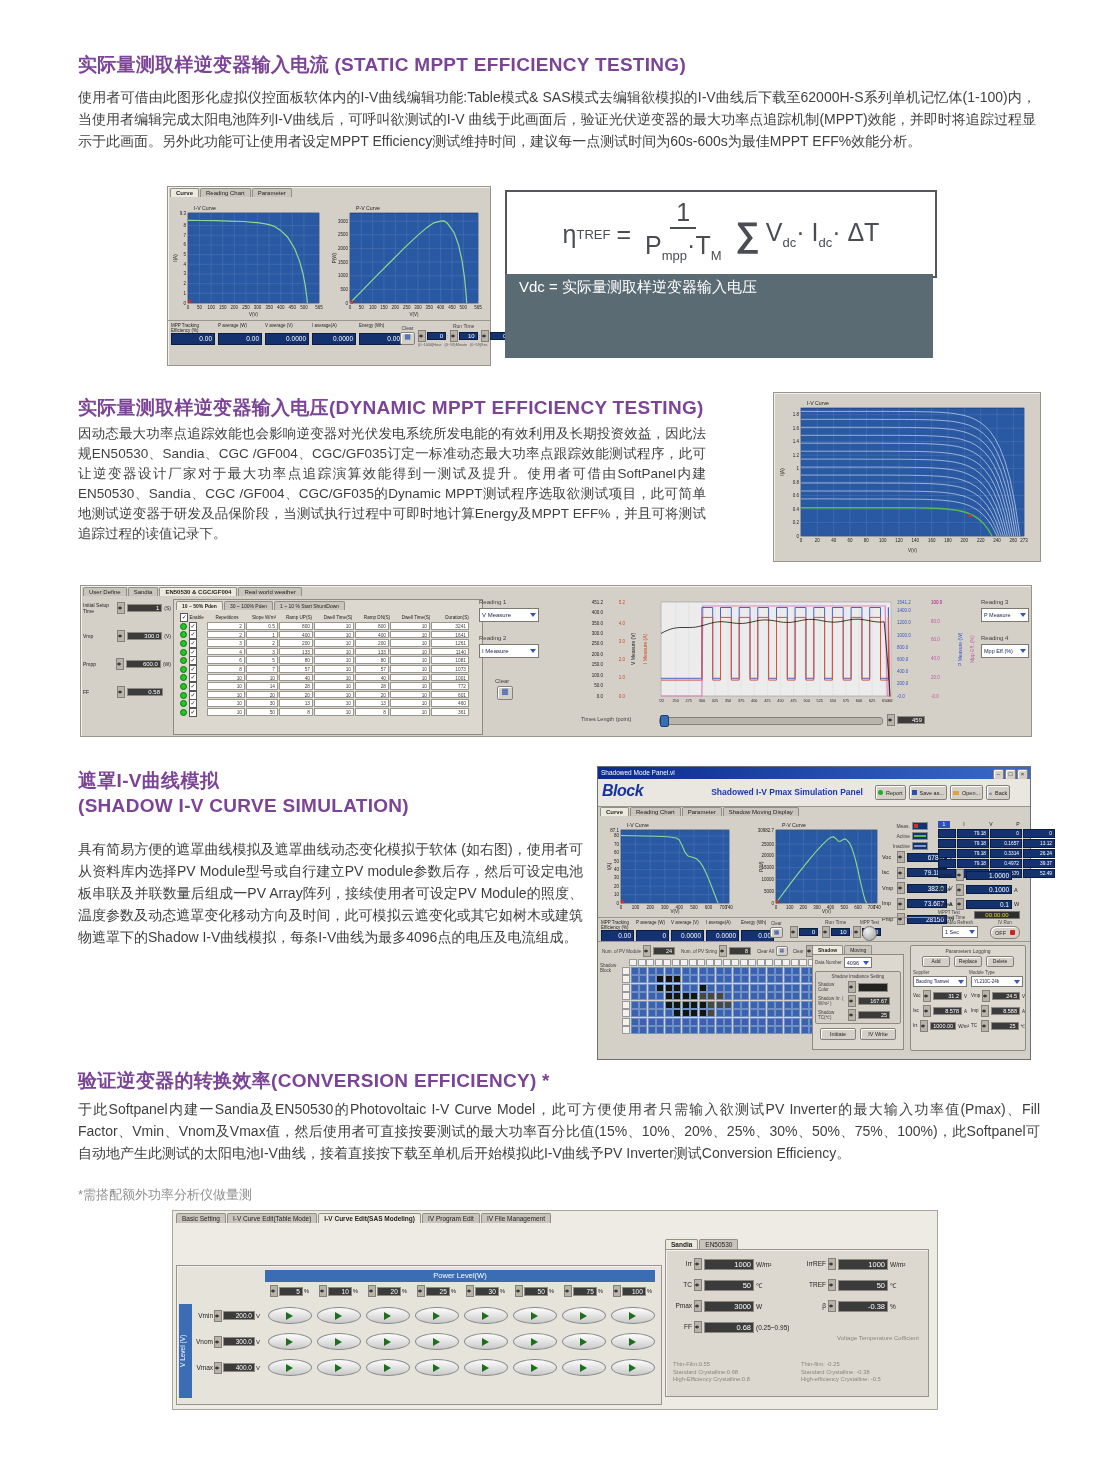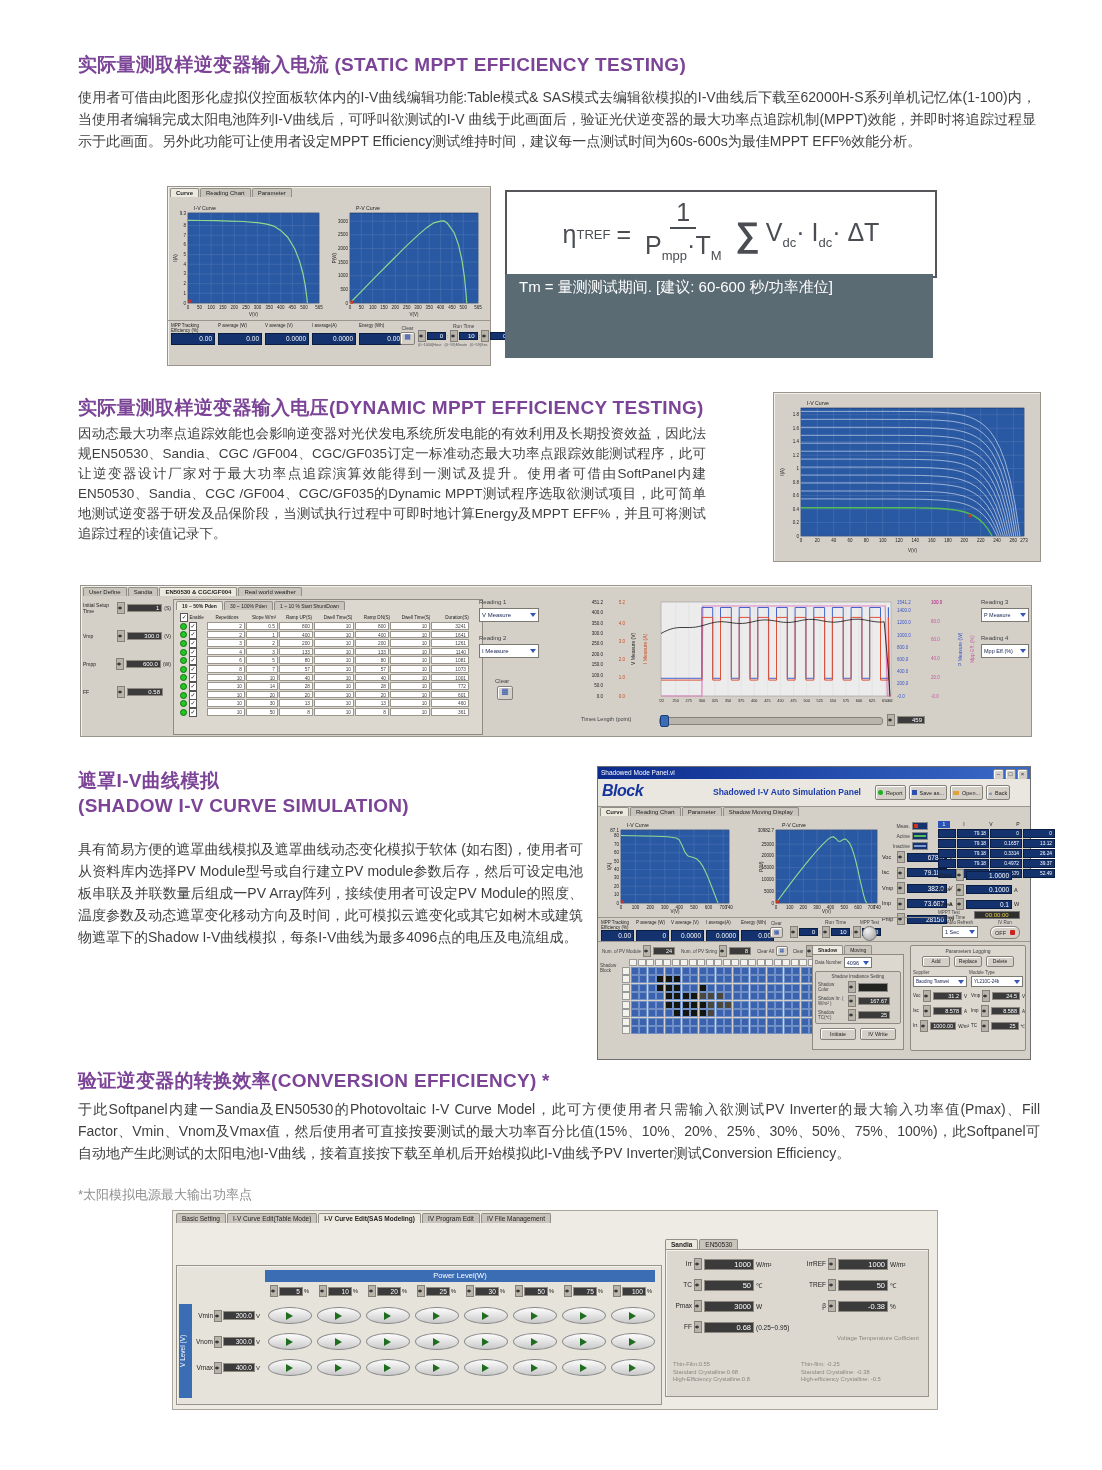--- a/index.html
+++ b/index.html
@@ -211,21 +211,21 @@
     <span style="margin:0 6px">=</span>
     <span class="frac">
         <span class="num">1</span>
       <span class="den"><span>P</span><sub>mpp</sub><span>·</span><span>T</span><sub>M</sub></span>
       </span>
     <span class="sigma">∑</span>
     <span><span>V</span><sub>dc</sub><span>·</span> <span>I</span><sub>dc</sub><span>·</span> <span>ΔT</span></span>
   </div>
 </div>
 <div class="abs" style="left:505px;top:274px;width:428px;height:84px;background:#5b6b74;color:#fff;font-size:15px;line-height:20px;padding:3px 0 0 14px;box-sizing:border-box">
-  <div>Tm   = 量测测试期间. [建议: 60-600 秒/功率准位]</div>
+  <div>Vdc = 实际量测取样逆变器输入电压</div>
 </div>
 
 <div class="abs hd" style="left:78px;top:395px">实际量测取样逆变器输入电压(DYNAMIC MPPT EFFICIENCY TESTING)</div>
 <div class="abs para" style="left:78px;top:424px;width:628px;font-size:13.5px;line-height:20px">因动态最大功率点追踪效能也会影响逆变器对光伏发电系统所发电能的有效利用及长期投资效益，因此法规EN50530、Sandia、CGC /GF004、CGC/GF035订定一标准动态最大功率点跟踪效能测试程序，此可让逆变器设计厂家对于最大功率点追踪演算效能得到一测试及提升。使用者可借由SoftPanel内建EN50530、Sandia、CGC /GF004、CGC/GF035的Dynamic MPPT测试程序选取欲测试项目，此可简单地测试逆变器于研发及品保阶段，当测试执行过程中可即时地计算Energy及MPPT EFF%，并且可将测试追踪过程的读值记录下。</div>
 
 <div class="abs lv" style="left:773px;top:392px;width:266px;height:168px">
   <div class="abs" style="left:5px;top:3px;width:254px;height:158px"><svg width="254" height="158" xmlns="http://www.w3.org/2000/svg" style="font-family:'Liberation Sans',sans-serif">
         <rect x="22" y="12" width="223" height="128" fill="#2a59a4" stroke="#16305e" stroke-width="0.6"></rect>
         <line x1="22" y1="12" x2="22" y2="140" stroke="#5d7fb7" stroke-width="0.4"></line>
         <line x1="38.336996336996336" y1="12" x2="38.336996336996336" y2="140" stroke="#5d7fb7" stroke-width="0.4"></line>
@@ -612,21 +612,21 @@
   <div class="abs" style="left:0;top:0;width:432px;height:12px;background:linear-gradient(90deg,#0a2a8c,#3a6ac8);color:#fff;font-size:6.5px;line-height:12px;padding-left:3px;box-sizing:border-box">
     <span>Shadowed Mode Panel.vi</span>
     <span class="abs" style="right:2px;top:1.5px;display:flex;gap:1px">
       <span class="btn" style="width:9px;height:9px;font-size:6px;line-height:8px">–</span>
       <span class="btn" style="width:9px;height:9px;font-size:6px;line-height:8px">□</span>
       <span class="btn" style="width:9px;height:9px;font-size:6px;line-height:8px">×</span>
     </span>
   </div>
   <div class="abs" style="left:0;top:12px;width:432px;height:27px;background:#e9e7e0;border-bottom:1px solid #9a968e"></div>
   <div class="abs" style="left:4px;top:15px;font-size:16px;font-weight:bold;font-style:italic;color:#16339e;letter-spacing:-.5px">Block</div>
-  <div class="abs" style="left:104px;top:20px;width:170px;text-align:center;font-size:8.5px;font-weight:bold;color:#1a3aa8">Shadowed I-V Auto Simulation Panel</div>
+  <div class="abs" style="left:104px;top:20px;width:170px;text-align:center;font-size:8.5px;font-weight:bold;color:#1a3aa8">Shadowed I-V Pmax Simulation Panel</div>
   <div class="abs frow" style="left:277px;top:18px;gap:3px">
     <span class="btn frow" style="height:13px;font-size:5.5px;padding:0 2px">
         <span class="sw" style="width:5px;height:5px;border-radius:50%;background:#1db11d;margin-right:1px"></span>
         <span>Report</span>
       </span>
     <span class="btn frow" style="height:13px;font-size:5.5px;padding:0 2px">
         <span class="sw" style="width:5px;height:5px;background:#2b4fae;margin-right:1px"></span>
         <span>Save as...</span>
       </span>
     <span class="btn frow" style="height:13px;font-size:5.5px;padding:0 2px">
@@ -1262,21 +1262,21 @@
             <span class="dark" style="width: 26px; font-size: 5.5px;">25</span>
             <span style="font-size: 4.5px; color: rgb(34, 34, 34);">℃</span>
           </div>
         </div>
     </div>
   </div>
 </div>
 
 <div class="abs hd" style="left:78px;top:1068px">验证逆变器的转换效率(CONVERSION EFFICIENCY) *</div>
 <div class="abs para" style="left:78px;top:1098px;width:962px">于此Softpanel内建一Sandia及EN50530的Photovoltaic I-V Curve Model，此可方便使用者只需输入欲测试PV Inverter的最大输入功率值(Pmax)、Fill Factor、Vmin、Vnom及Vmax值，然后使用者可直接按要测试的最大功率百分比值(15%、10%、20%、25%、30%、50%、75%、100%)，此Softpanel可自动地产生此测试的太阳电池I-V曲线，接着直接按下载至单机后开始模拟此I-V曲线予PV Inverter测试Conversion Efficiency。</div>
-<div class="abs" style="left:78px;top:1186px;font-size:13px;color:#8f8f8f">*太阳模拟电源最大输出功率点</div>
+<div class="abs" style="left:78px;top:1186px;font-size:13px;color:#8f8f8f">*需搭配额外功率分析仪做量测</div>
 
 <div id="fig5" class="abs" style="left:172px;top:1210px;width:764px;height:198px;background:#edebe4;border:1px solid #aaa69e">
   <div class="tabs" style="padding:2px 0 0 3px;font-size:6.5px">
       <span class="tab">Basic Setting</span>
       <span class="tab">I-V Curve Edit(Table Mode)</span>
       <span class="tab act">I-V Curve Edit(SAS Modeling)</span>
       <span class="tab">IV Program Edit</span>
       <span class="tab">IV File Management</span>
     </div>
   <div class="abs lv" style="left:3px;top:54px;width:484px;height:138px;background:#e6e3da">

